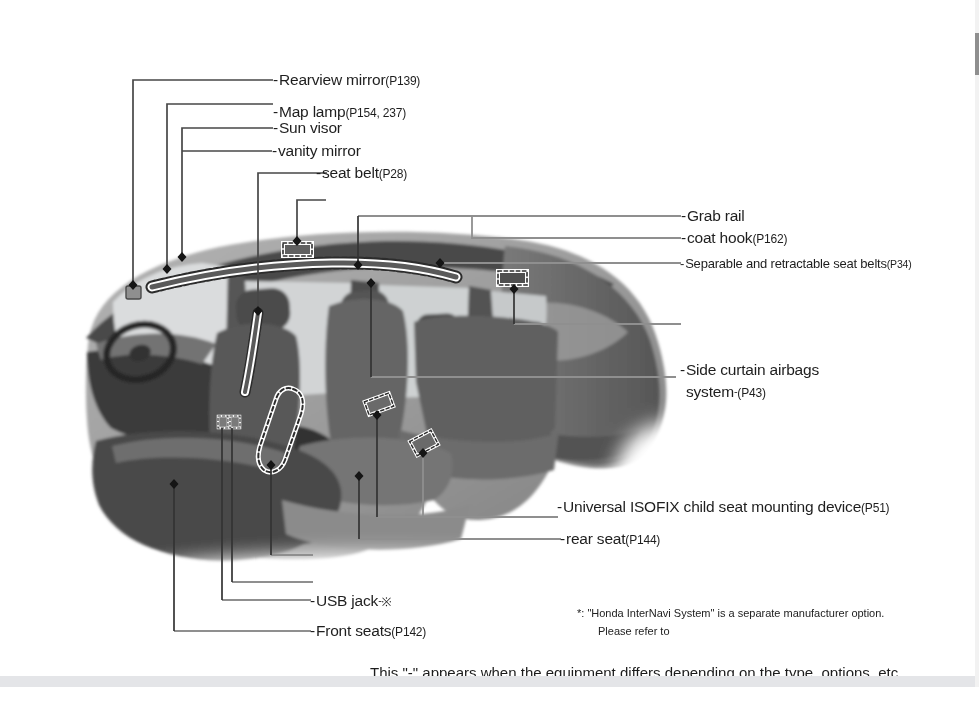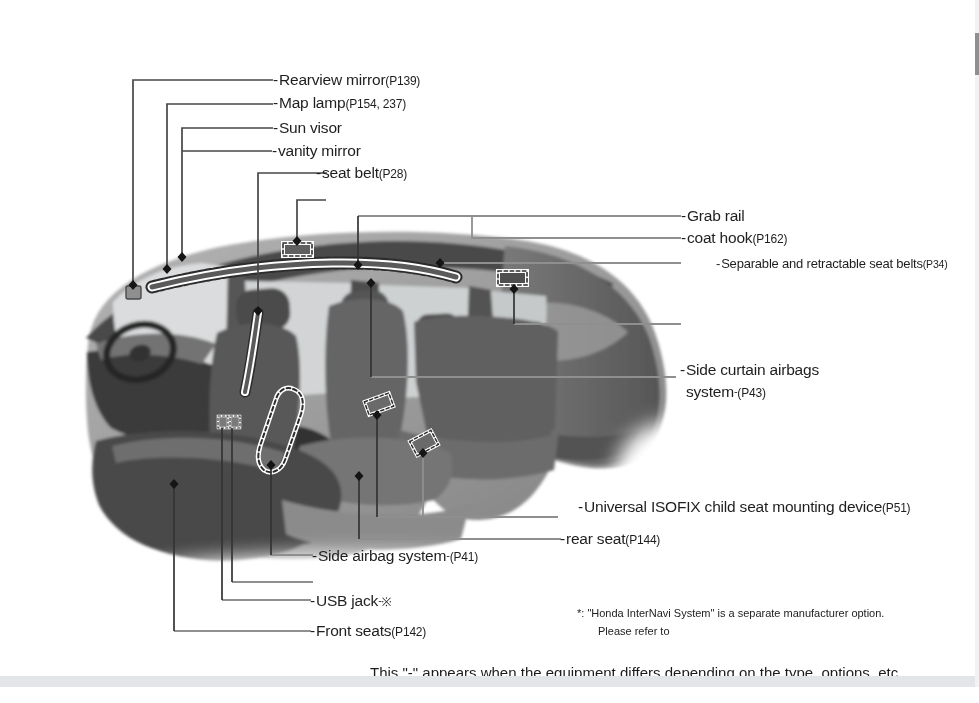--- a/index.html
+++ b/index.html
@@ -2,21 +2,21 @@
 <html><head>
 <meta charset="utf-8">
 <style>
   html,body{margin:0;padding:0;background:#fff;}
   #stage{position:relative;width:979px;height:687px;background:#ffffff;overflow:hidden;
          font-family:"Liberation Sans",sans-serif;}
   svg{position:absolute;left:0;top:0;}
   .lbl{position:absolute;white-space:nowrap;font-size:15.5px;color:#1e1e1e;
        letter-spacing:-0.2px;line-height:18px;}
   .lbl .ref{font-size:12px;}
-  .lbl.sm{font-size:13px;margin-left:36px;}
+  .lbl.sm{font-size:13px;}
   .lbl.sm .ref{font-size:10.5px;}
   .tick{margin-right:1px;}
   .marker{font-size:11px;vertical-align:2px;margin:0 0px;}
   .footnote{position:absolute;font-size:11px;color:#222;white-space:nowrap;line-height:17px;}
   .bottom-note{position:absolute;left:370px;top:664px;font-size:15px;color:#1c1c1c;white-space:nowrap;}
   .bottom-bar{position:absolute;left:0;top:676px;width:979px;height:27px;background:#e4e5e8;}
   .vscroll-track{position:absolute;right:0;top:0;width:4px;height:703px;background:#f2f2f2;}
   .vscroll-thumb{position:absolute;right:0;top:33px;width:4px;height:42px;background:#8f8f8f;}
 </style>
 </head>
@@ -169,35 +169,34 @@
       <path d="M371,278 L375.5,283 L371,288 L366.5,283 Z"></path>
       <path d="M377,410 L381.5,415 L377,420 L372.5,415 Z"></path>
       <path d="M423,448 L427.5,453 L423,458 L418.5,453 Z"></path>
       <path d="M359,471 L363.5,476 L359,481 L354.5,476 Z"></path>
       <path d="M271,460 L275.5,465 L271,470 L266.5,465 Z"></path>
       <path d="M174,479 L178.5,484 L174,489 L169.5,484 Z"></path>
     </g>
   </svg>
 
   <div class="lbl" style="left:273px;top:71px"><span class="tick">-</span><span>Rearview mirror</span><span class="ref">(P139)</span></div>
-  <div class="lbl" style="left:273px;top:94px"><span class="tick">-</span><span>Map lamp</span><span class="ref">(P154, 237)</span></div>
+  <div class="lbl" style="left:273px;top:103px"><span class="tick">-</span><span>Map lamp</span><span class="ref">(P154, 237)</span></div>
   <div class="lbl" style="left:273px;top:119px"><span class="tick">-</span><span>Sun visor</span></div>
   <div class="lbl" style="left:272px;top:142px"><span class="tick">-</span><span>vanity mirror</span></div>
   <div class="lbl" style="left:316px;top:164px"><span class="tick">-</span><span>seat belt</span><span class="ref">(P28)</span></div>
 
   <div class="lbl" style="left:681px;top:207px"><span class="tick">-</span><span>Grab rail</span></div>
   <div class="lbl" style="left:681px;top:229px"><span class="tick">-</span><span>coat hook</span><span class="ref">(P162)</span></div>
   <div class="lbl sm" style="left:680px;top:255px"><span class="tick">-</span><span>Separable and retractable seat belts</span><span class="ref">(P34)</span></div>
   <div class="lbl" style="left:680px;top:361px"><span class="tick">-</span><span>Side curtain airbags</span></div>
   <div class="lbl" style="left:686px;top:382px"><span>system</span><span class="marker">-</span><span class="ref">(P43)</span></div>
 
-  <div class="lbl" style="left:578px;top:498px"><span class="tick">-</span><span>Universal ISOFIX child seat mounting device</span><span class="ref">(P51)</span></div>
+  <div class="lbl" style="left:557px;top:498px"><span class="tick">-</span><span>Universal ISOFIX child seat mounting device</span><span class="ref">(P51)</span></div>
   <div class="lbl" style="left:560px;top:530px"><span class="tick">-</span><span>rear seat</span><span class="ref">(P144)</span></div>
 
-  <div class="lbl" style="left:312px;top:546px"><span class="tick">-</span><span>Side airbag system</span><span class="marker">-</span><span class="ref">(P41)</span></div>
   <div class="lbl" style="left:310px;top:591px"><span class="tick">-</span><span>USB jack</span><span class="marker">-</span><span class="ref">※</span></div>
   <div class="lbl" style="left:310px;top:622px"><span class="tick">-</span><span>Front seats</span><span class="ref">(P142)</span></div>
 
   <div class="footnote" style="left:577px;top:605px">*: "Honda InterNavi System" is a separate manufacturer option.</div>
   <div class="footnote" style="left:598px;top:623px">Please refer to</div>
   <div class="bottom-note">This "-" appears when the equipment differs depending on the type, options, etc.</div>
 
   <div class="bottom-bar"></div>
   <div class="vscroll-track"></div>
   <div class="vscroll-thumb"></div>

